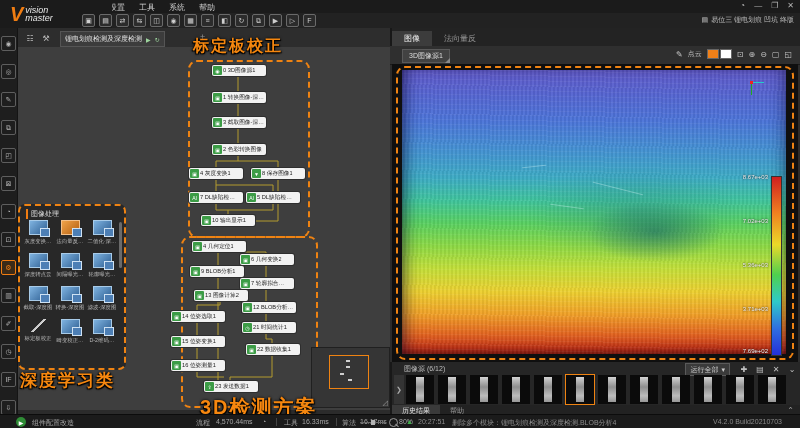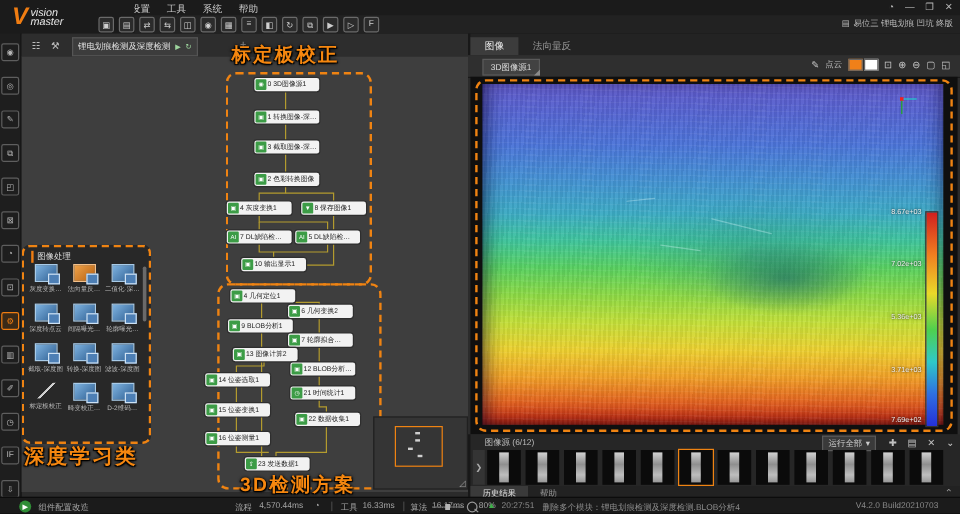--- a/index.html
+++ b/index.html
@@ -406,21 +406,21 @@
     <div class="mini-view">
       <div class="mini-dot" style="left:16px;top:4px"></div>
       <div class="mini-dot" style="left:16px;top:10px"></div>
       <div class="mini-dot" style="left:10px;top:17px"></div>
       <div class="mini-dot" style="left:18px;top:23px"></div>
     </div>
     <span class="mini-resize">◿</span>
   </div>
 
   <div class="abs ann" style="left:193px;top:36px;font-size:16px">标定板校正</div>
-  <div class="abs ann" style="left:200px;top:394px;font-size:16px">3D检测方案</div>
+  <div class="abs ann" style="left:200px;top:394px;font-size:20px">3D检测方案</div>
   <div class="abs ann" style="left:20px;top:369px;font-size:17px">深度学习类</div>
   <div class="abs ann" style="left:540px;top:362px;font-size:19px">检测锂电池划痕</div>
 
   <div class="abs rtabs">
 
   <div class="rtab active">图像</div>
       <div class="rtab">法向量反</div>
     </div>
 
   <div class="abs subbar">

